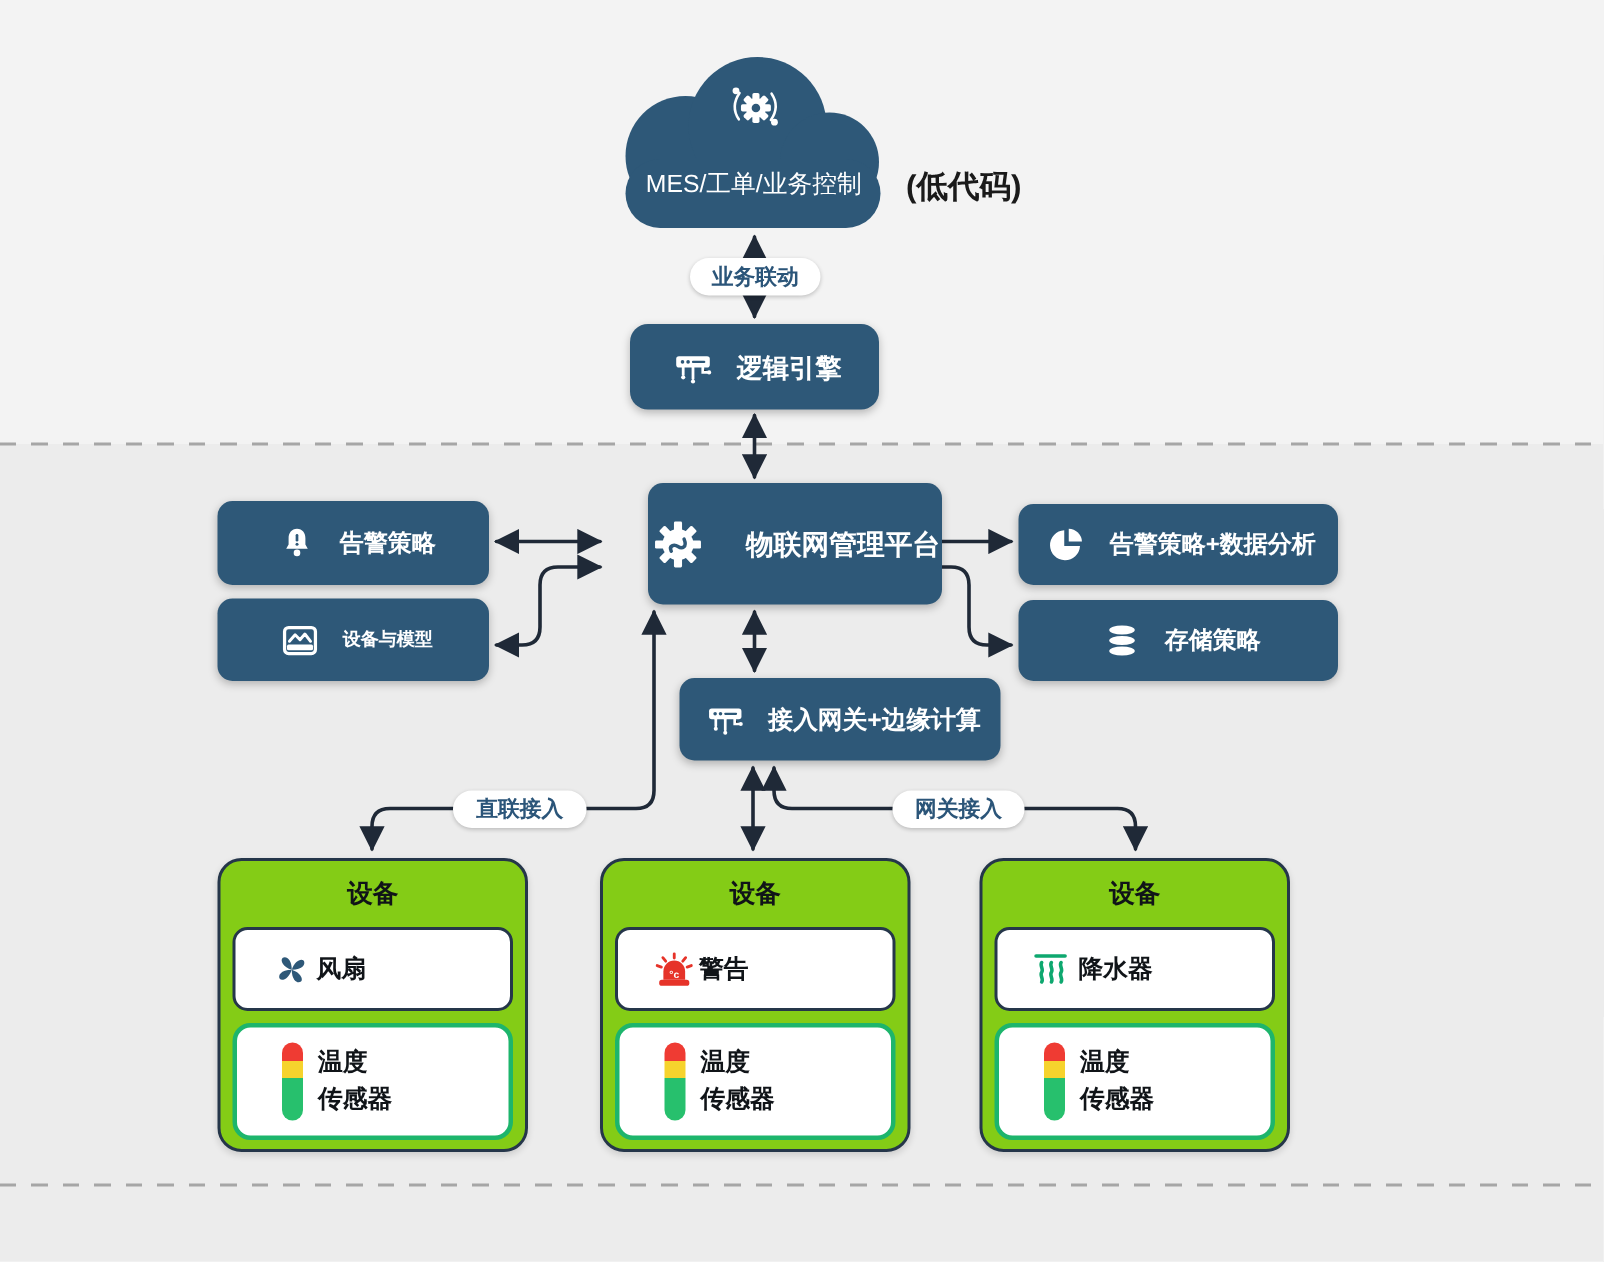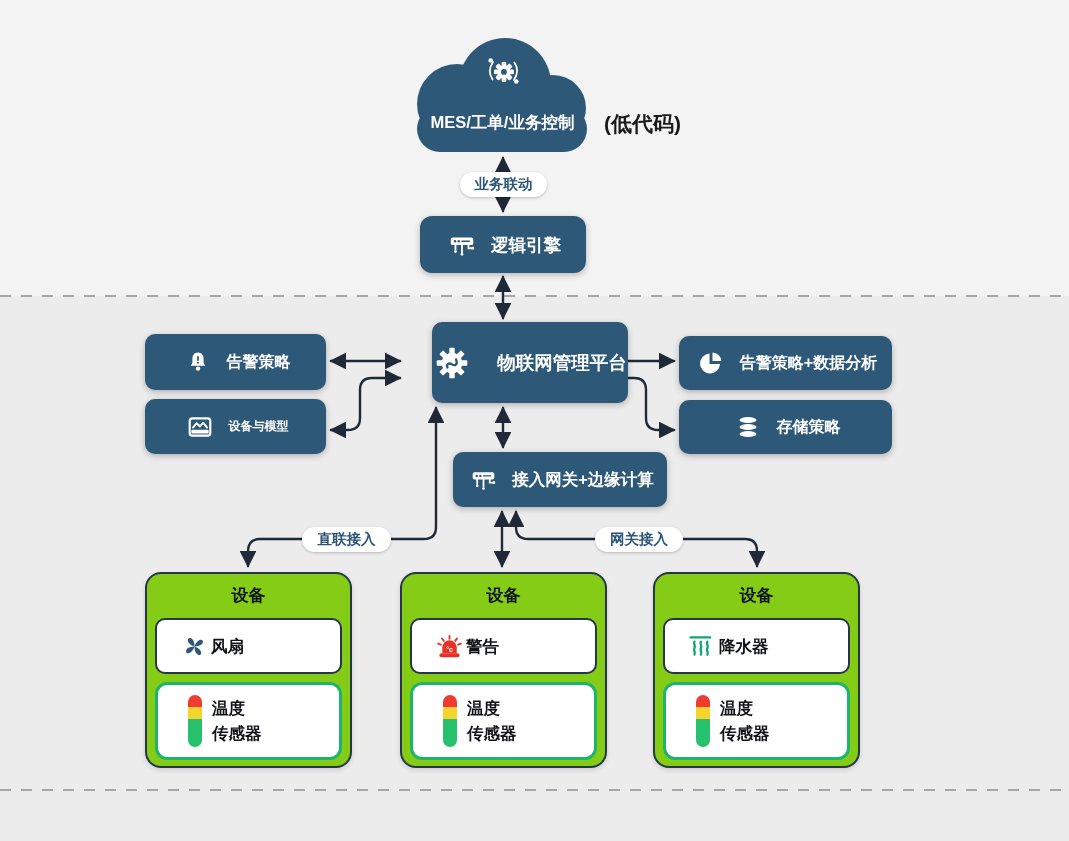--- a/index.html
+++ b/index.html
@@ -11,21 +11,21 @@
   .lines{position:absolute;left:0;top:0;z-index:1;}
   .node{position:absolute;z-index:2;background:#2e5878;border-radius:10px;display:flex;
     align-items:center;justify-content:center;gap:12px;color:#fff;font-weight:700;
     box-shadow:0 2px 6px rgba(0,0,0,0.25);}
   .node .lbl{white-space:nowrap;}
   .pill{position:absolute;z-index:3;background:#fff;border-radius:13px;display:flex;
     align-items:center;justify-content:center;color:#2b5579;font-weight:700;font-size:14.5px;
     box-shadow:0 1px 3px rgba(0,0,0,0.22);}
   .cloud-wrap{position:absolute;left:405px;top:36px;width:195px;height:118px;z-index:2;}
   .cloud-label{position:absolute;left:405px;top:112px;width:195px;text-align:center;z-index:3;
-    color:#fff;font-weight:700;font-size:16.5px;white-space:nowrap;}
+    color:#fff;font-weight:400;font-size:16.5px;white-space:nowrap;}
   .lowcode{position:absolute;left:604px;top:110px;z-index:3;color:#1a1a1a;font-weight:700;font-size:21px;}
   .cloud-icon{position:absolute;left:484px;top:52px;z-index:3;}
   .device-card{position:absolute;top:572px;width:207px;height:196px;background:#84cc16;
     border:2px solid #25364a;border-radius:16px;z-index:2;box-sizing:border-box;
     box-shadow:0 2px 5px rgba(0,0,0,0.14);}
   .device-title{position:absolute;top:10px;left:0;width:100%;text-align:center;
     font-size:17px;font-weight:700;color:#101418;}
   .inner-box{position:absolute;left:8px;width:187px;box-sizing:border-box;background:#fff;
     display:flex;align-items:center;padding-left:20px;}
   .comp-box{top:44px;height:56px;border:2px solid #25364a;border-radius:10px;}

